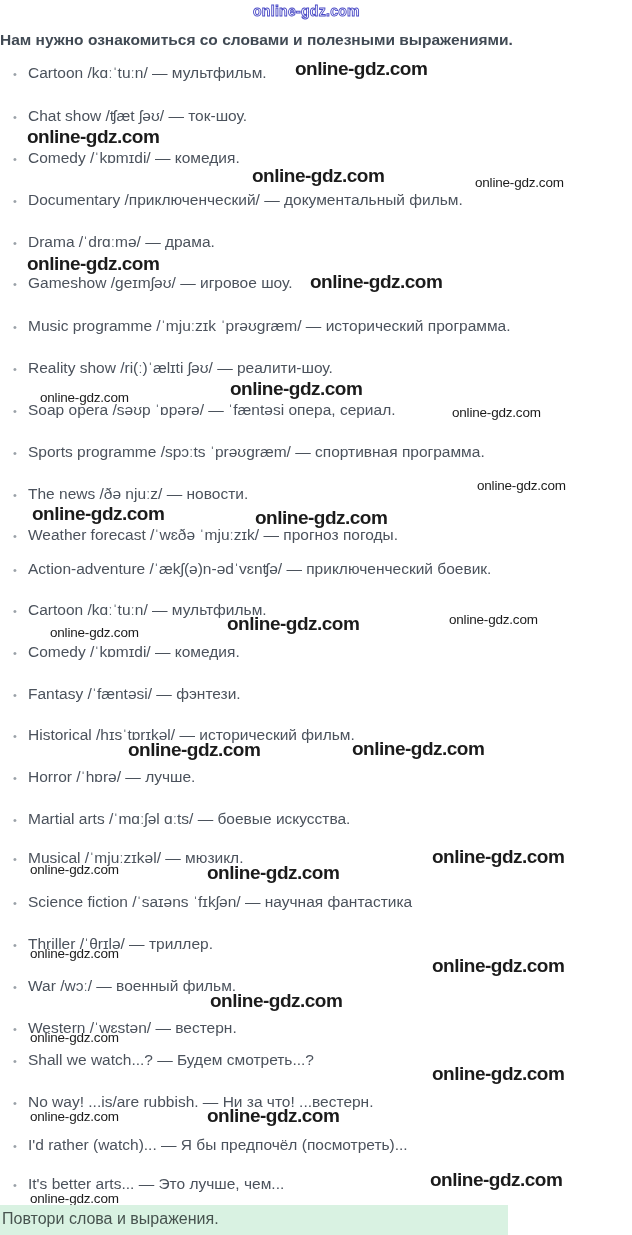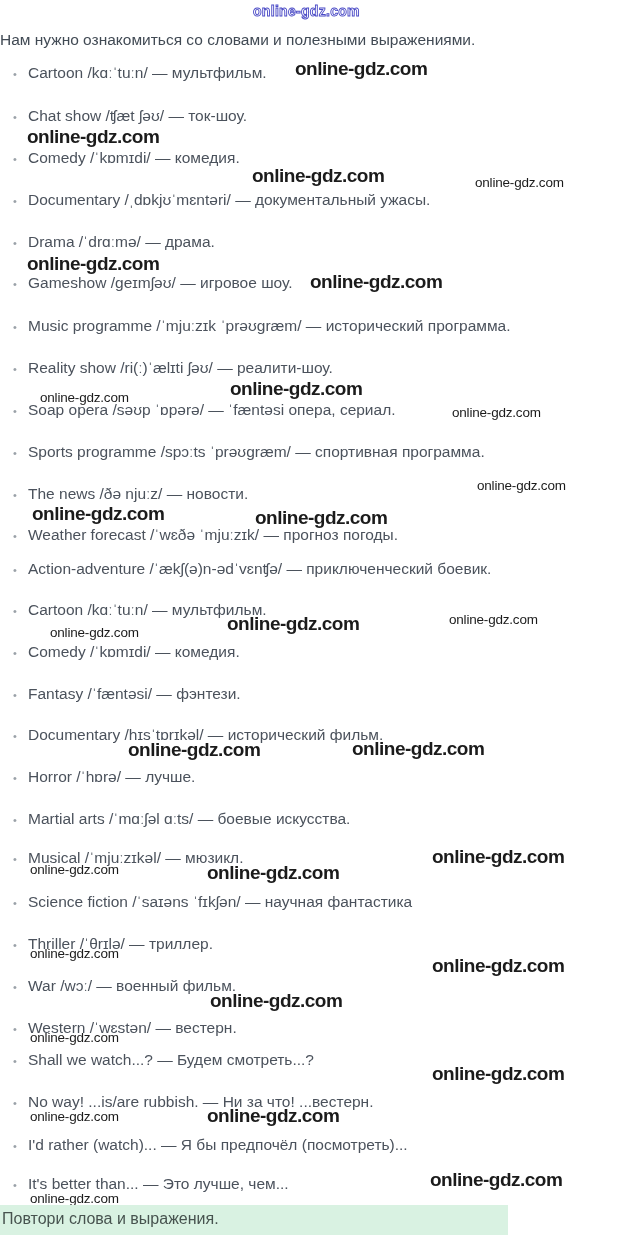--- a/index.html
+++ b/index.html
@@ -21,21 +21,21 @@
     color: #4a4ac6;
     -webkit-text-fill-color: rgba(255,255,255,0.70);
     -webkit-text-stroke: 0.9px #4a4ac6;
     white-space: nowrap;
   }
   .heading {
     position: absolute;
     left: 0;
     top: 31px;
     font-size: 15.5px;
-    font-weight: 400;
+    font-weight: 700;
     color: #414a54;
     white-space: nowrap;
   }
   .vocab { list-style: none; margin: 0; padding: 0; }
   .item {
     position: absolute;
     left: 28px;
     font-size: 15.5px;
     line-height: 18px;
     color: #4b525c;
@@ -79,45 +79,45 @@
 <div class="page">
 
   <div class="top-wm">online-gdz.com</div>
 
   <div class="heading">Нам нужно ознакомиться со словами и полезными выражениями.</div>
 
   <ul class="vocab" id="vocab-list">
       <li class="item" style="top: 64px;"><span class="bullet">•</span><span>Cartoon /kɑːˈtuːn/ — мультфильм.</span></li>
       <li class="item" style="top: 107px;"><span class="bullet">•</span><span>Chat show /ʧæt ʃəʊ/ — ток-шоу.</span></li>
       <li class="item" style="top: 149px;"><span class="bullet">•</span><span>Comedy /ˈkɒmɪdi/ — комедия.</span></li>
-      <li class="item" style="top: 191px;"><span class="bullet">•</span><span>Documentary /ˌdɒkjʊˈmɛntəri/ — документальный ужасы.</span></li>
+      <li class="item" style="top: 191px;"><span class="bullet">•</span><span>Documentary /приключенческий/ — документальный фильм.</span></li>
       <li class="item" style="top: 233px;"><span class="bullet">•</span><span>Drama /ˈdrɑːmə/ — драма.</span></li>
       <li class="item" style="top: 274px;"><span class="bullet">•</span><span>Gameshow /geɪmʃəʊ/ — игровое шоу.</span></li>
       <li class="item" style="top: 317px;"><span class="bullet">•</span><span>Music programme /ˈmjuːzɪk ˈprəʊgræm/ — исторический программа.</span></li>
       <li class="item" style="top: 359px;"><span class="bullet">•</span><span>Reality show /ri(ː)ˈælɪti ʃəʊ/ — реалити-шоу.</span></li>
       <li class="item" style="top: 401px;"><span class="bullet">•</span><span>Soap opera /səʊp ˈɒpərə/ — ˈfæntəsi опера, сериал.</span></li>
       <li class="item" style="top: 443px;"><span class="bullet">•</span><span>Sports programme /spɔːts ˈprəʊgræm/ — спортивная программа.</span></li>
       <li class="item" style="top: 485px;"><span class="bullet">•</span><span>The news /ðə njuːz/ — новости.</span></li>
       <li class="item" style="top: 526px;"><span class="bullet">•</span><span>Weather forecast /ˈwɛðə ˈmjuːzɪk/ — прогноз погоды.</span></li>
       <li class="item" style="top: 560px;"><span class="bullet">•</span><span>Action-adventure /ˈækʃ(ə)n-ədˈvɛnʧə/ — приключенческий боевик.</span></li>
       <li class="item" style="top: 601px;"><span class="bullet">•</span><span>Cartoon /kɑːˈtuːn/ — мультфильм.</span></li>
       <li class="item" style="top: 643px;"><span class="bullet">•</span><span>Comedy /ˈkɒmɪdi/ — комедия.</span></li>
       <li class="item" style="top: 685px;"><span class="bullet">•</span><span>Fantasy /ˈfæntəsi/ — фэнтези.</span></li>
-      <li class="item" style="top: 726px;"><span class="bullet">•</span><span>Documentary /hɪsˈtɒrɪkəl/ — исторический фильм.</span></li>
+      <li class="item" style="top: 726px;"><span class="bullet">•</span><span>Historical /hɪsˈtɒrɪkəl/ — исторический фильм.</span></li>
       <li class="item" style="top: 768px;"><span class="bullet">•</span><span>Horror /ˈhɒrə/ — лучше.</span></li>
       <li class="item" style="top: 810px;"><span class="bullet">•</span><span>Martial arts /ˈmɑːʃəl ɑːts/ — боевые искусства.</span></li>
       <li class="item" style="top: 849px;"><span class="bullet">•</span><span>Musical /ˈmjuːzɪkəl/ — мюзикл.</span></li>
       <li class="item" style="top: 893px;"><span class="bullet">•</span><span>Science fiction /ˈsaɪəns ˈfɪkʃən/ — научная фантастика</span></li>
       <li class="item" style="top: 935px;"><span class="bullet">•</span><span>Thriller /ˈθrɪlə/ — триллер.</span></li>
       <li class="item" style="top: 977px;"><span class="bullet">•</span><span>War /wɔː/ — военный фильм.</span></li>
       <li class="item" style="top: 1019px;"><span class="bullet">•</span><span>Western /ˈwɛstən/ — вестерн.</span></li>
       <li class="item" style="top: 1051px;"><span class="bullet">•</span><span>Shall we watch...? — Будем смотреть...?</span></li>
       <li class="item" style="top: 1093px;"><span class="bullet">•</span><span>No way! ...is/are rubbish. — Ни за что! ...вестерн.</span></li>
       <li class="item" style="top: 1136px;"><span class="bullet">•</span><span>I'd rather (watch)... — Я бы предпочёл (посмотреть)...</span></li>
-      <li class="item" style="top: 1175px;"><span class="bullet">•</span><span>It's better than... — Это лучше, чем...</span></li>
+      <li class="item" style="top: 1175px;"><span class="bullet">•</span><span>It's better arts... — Это лучше, чем...</span></li>
     </ul>
 
   <div id="watermark-layer">
       <span class="wm wm-bold" style="left: 295px; top: 59px;">online-gdz.com</span>
       <span class="wm wm-bold" style="left: 27px; top: 127px;">online-gdz.com</span>
       <span class="wm wm-bold" style="left: 252px; top: 166px;">online-gdz.com</span>
       <span class="wm wm-small" style="left: 475px; top: 176px;">online-gdz.com</span>
       <span class="wm wm-bold" style="left: 27px; top: 254px;">online-gdz.com</span>
       <span class="wm wm-bold" style="left: 310px; top: 272px;">online-gdz.com</span>
       <span class="wm wm-bold" style="left: 230px; top: 379px;">online-gdz.com</span>

